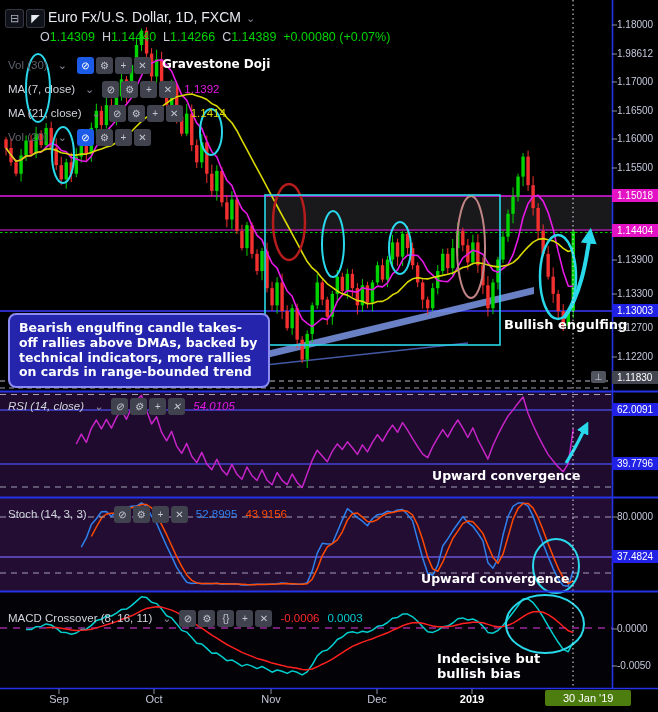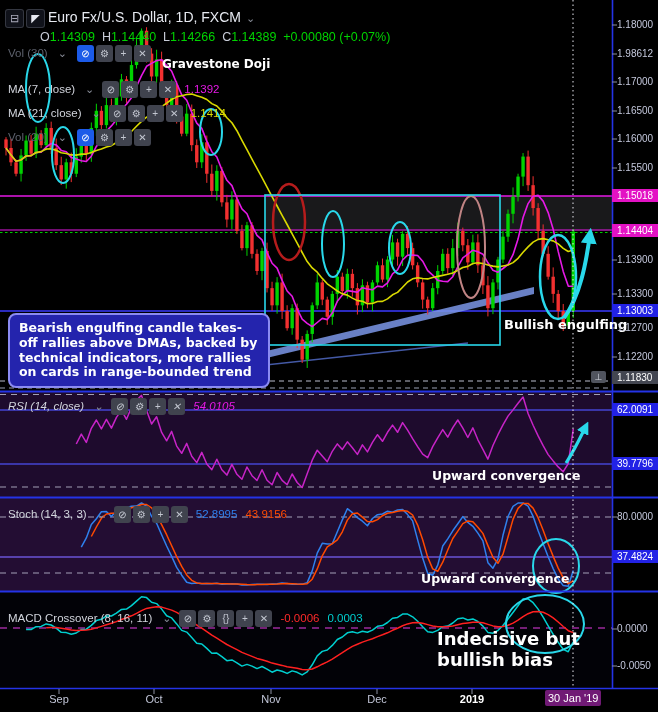--- a/index.html
+++ b/index.html
@@ -34,22 +34,22 @@
             padding:6px 9px;width:240px;font-family:"DejaVu Sans","Liberation Sans",sans-serif;
             font-weight:bold;font-size:12.5px;line-height:1.18;color:#fff;white-space:normal;}
   
   .plabel{position:absolute;z-index:5;left:617px;font-size:10px;color:#c4c8dc;height:13px;line-height:13px;}
   .plabel.hl{left:612px;width:46px;padding-left:5px;color:#fff;}
   .plabel.hl-magenta{background:#e312c4;}
   .plabel.hl-blue{background:#2222e6;}
   .plabel.hl-gray{background:#434651;}
   .tlabel{position:absolute;z-index:5;top:693px;font-size:11px;color:#c2c6d8;transform:translateX(-50%);}
   .tlabel.bold{font-weight:bold;color:#fff;}
-  .crosshair-box{position:absolute;z-index:6;background:#701a75;color:#fff;font-size:11px;
-                 padding:2px 3px;border-radius:2px;}
+  .crosshair-box{position:absolute;z-index:6;background:#4d7c0f;color:#fff;font-size:11px;
+                 padding:2px 18px;border-radius:2px;}
   .scale-icon{position:absolute;z-index:6;width:15px;height:12px;background:#50545e;color:#d5d8e0;
               font-size:9px;line-height:12px;text-align:center;border-radius:2px;}
 </style>
 </head>
 <body>
 
 <svg id="chart-svg" width="658" height="712">
     <defs>
       <clipPath id="clipMain">
         <rect x="0" y="0" width="612" height="389"></rect>
@@ -377,21 +377,21 @@
   <span class="sym-title">Euro Fx/U.S. Dollar, 1D, FXCM</span><span class="caret">⌄</span>
 </div>
 <div class="txt ohlc" style="left:7px;top:30px;margin-left:33px;">
   <span>O</span><b>1.14309</b>&nbsp;
   <span>H</span><b>1.14440</b>&nbsp;
   <span>L</span><b>1.14266</b>&nbsp;
   <span>C</span><b>1.14389</b>&nbsp;
   <b>+0.00080 (+0.07%)</b>
 </div>
 
-<div class="txt leg dim" style="left:8px;top:44px;">
+<div class="txt leg dim" style="left:8px;top:56px;">
   <span class="name">Vol (30)</span>
   <span class="caret">⌄</span>
   <span style="width:6px;"></span>
   <span class="icon-box hl">⊘</span>
   <span class="icon-box">⚙</span>
   <span class="icon-box">+</span>
   <span class="icon-box">✕</span>
 </div>
 <div class="txt bold-note" style="left:162px;top:57px;font-size:12px;">Gravestone Doji</div>
 
@@ -459,21 +459,21 @@
   <span class="caret">⌄</span>
   <span style="width:4px;"></span>
   <span class="icon-box">⊘</span>
   <span class="icon-box">⚙</span>
   <span class="icon-box">{}</span>
   <span class="icon-box">+</span>
   <span class="icon-box">✕</span>
   <span class="val red">-0.0006</span>
   <span class="val cyan">0.0003</span>
 </div>
-<div class="txt bold-note" style="left:437px;top:628px;font-size:18px;">
+<div class="txt bold-note" style="left:437px;top:651px;font-size:13px;">
   <div>Indecisive but</div>
   <div>bullish bias</div>
 </div>
 
 <div id="price-labels">
     <div class="plabel" style="top: 18px;">1.18000</div>
     <div class="plabel" style="top: 47px;">1.98612</div>
     <div class="plabel" style="top: 75px;">1.17000</div>
     <div class="plabel" style="top: 104px;">1.16500</div>
     <div class="plabel" style="top: 132px;">1.16000</div>

